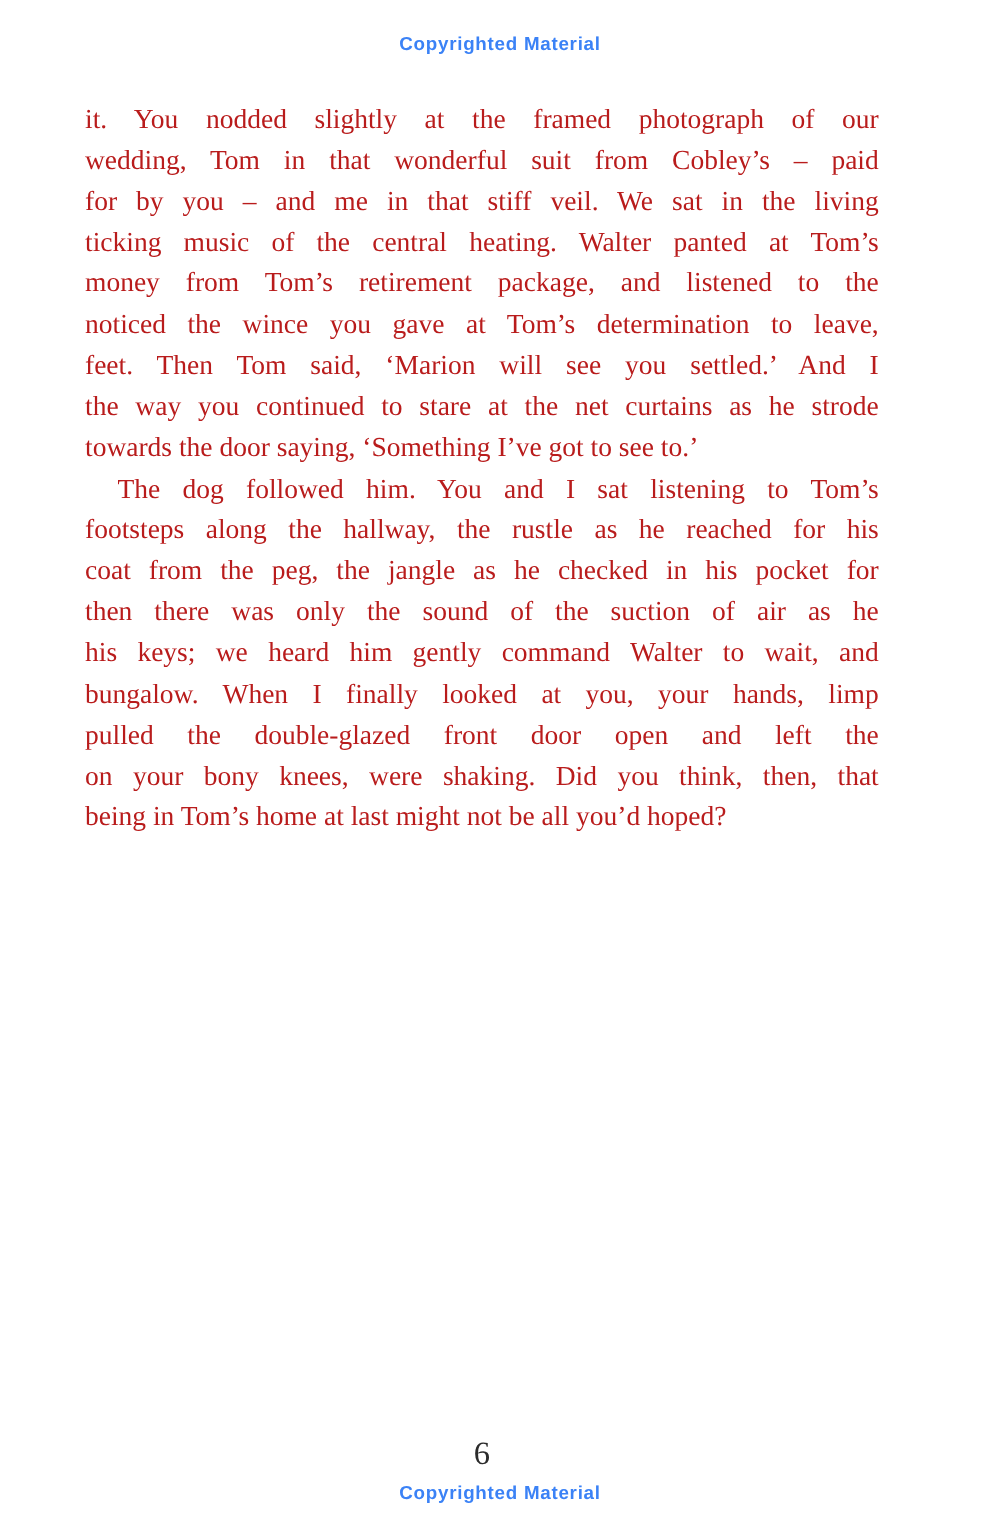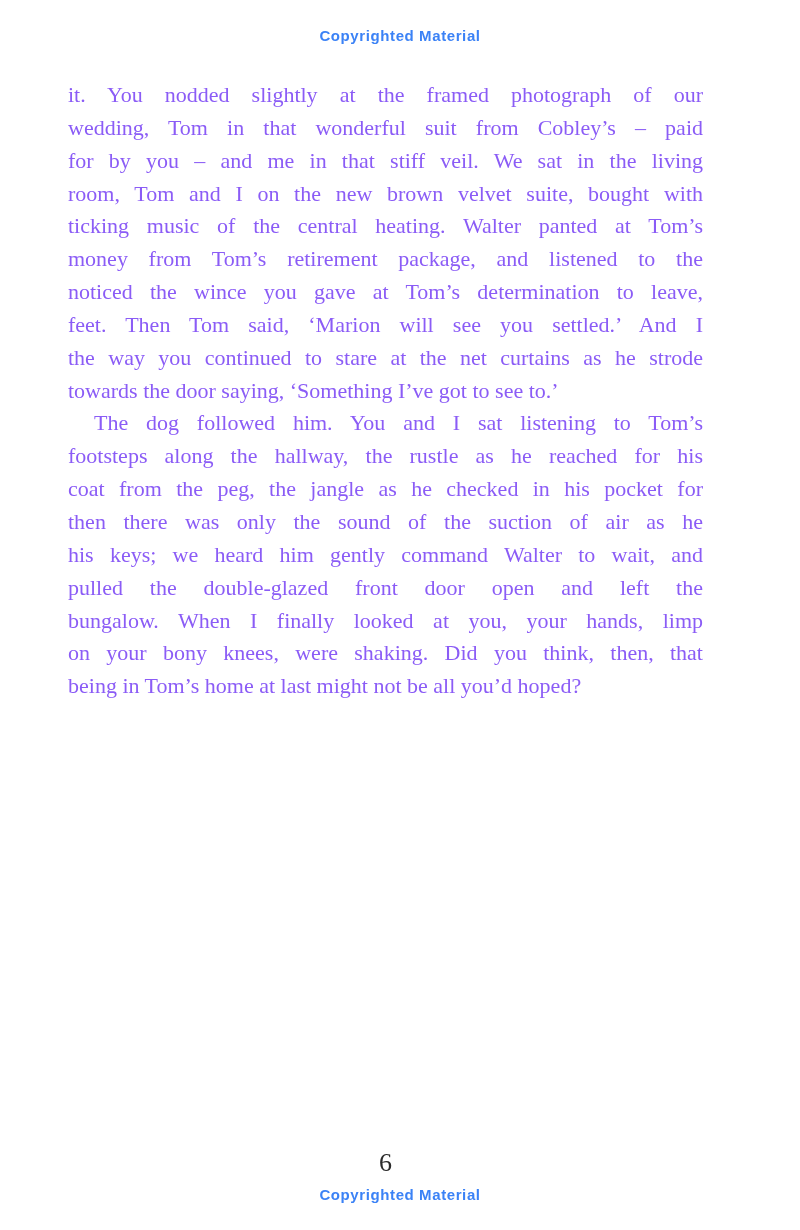--- a/index.html
+++ b/index.html
@@ -24,21 +24,21 @@
     color: #3b82f6;
   }
   .watermark-top { top: 27px; }
   .watermark-bottom { top: 1186px; }
   .body-text {
     position: absolute;
     top: 79px;
     left: 68px;
     width: 635px;
     font-size: 22px;
-    color: #8b5cf6;
+    color: #b91c1c;
   }
   .paragraph { margin: 0; }
   .line {
     height: 32.85px;
     line-height: 32.85px;
     text-align: justify;
     text-align-last: justify;
     white-space: normal;
   }
   .line.last {
@@ -59,36 +59,35 @@
 </head>
 <body>
 
 <div class="watermark watermark-top">Copyrighted Material</div>
 
 <div class="body-text">
     <div class="paragraph">
       <div class="line">it. You nodded slightly at the framed photograph of our</div>
       <div class="line">wedding, Tom in that wonderful suit from Cobley’s – paid</div>
       <div class="line">for by you – and me in that stiff veil. We sat in the living</div>
-      <div class="line">room, Tom and I on the new brown velvet suite, bought with</div>
       <div class="line">ticking music of the central heating. Walter panted at Tom’s</div>
       <div class="line">money from Tom’s retirement package, and listened to the</div>
       <div class="line">noticed the wince you gave at Tom’s determination to leave,</div>
       <div class="line">feet. Then Tom said, ‘Marion will see you settled.’ And I</div>
       <div class="line">the way you continued to stare at the net curtains as he strode</div>
       <div class="line last">towards the door saying, ‘Something I’ve got to see to.’</div>
     </div>
     <div class="paragraph">
       <div class="line indent">The dog followed him. You and I sat listening to Tom’s</div>
       <div class="line">footsteps along the hallway, the rustle as he reached for his</div>
       <div class="line">coat from the peg, the jangle as he checked in his pocket for</div>
       <div class="line">then there was only the sound of the suction of air as he</div>
       <div class="line">his keys; we heard him gently command Walter to wait, and</div>
+      <div class="line">bungalow. When I finally looked at you, your hands, limp</div>
       <div class="line">pulled the double-glazed front door open and left the</div>
-      <div class="line">bungalow. When I finally looked at you, your hands, limp</div>
       <div class="line">on your bony knees, were shaking. Did you think, then, that</div>
       <div class="line last">being in Tom’s home at last might not be all you’d hoped?</div>
     </div>
   </div>
 
 <div class="page-footer">6</div>
 
 <div class="watermark watermark-bottom">Copyrighted Material</div>
 
 </body></html>

